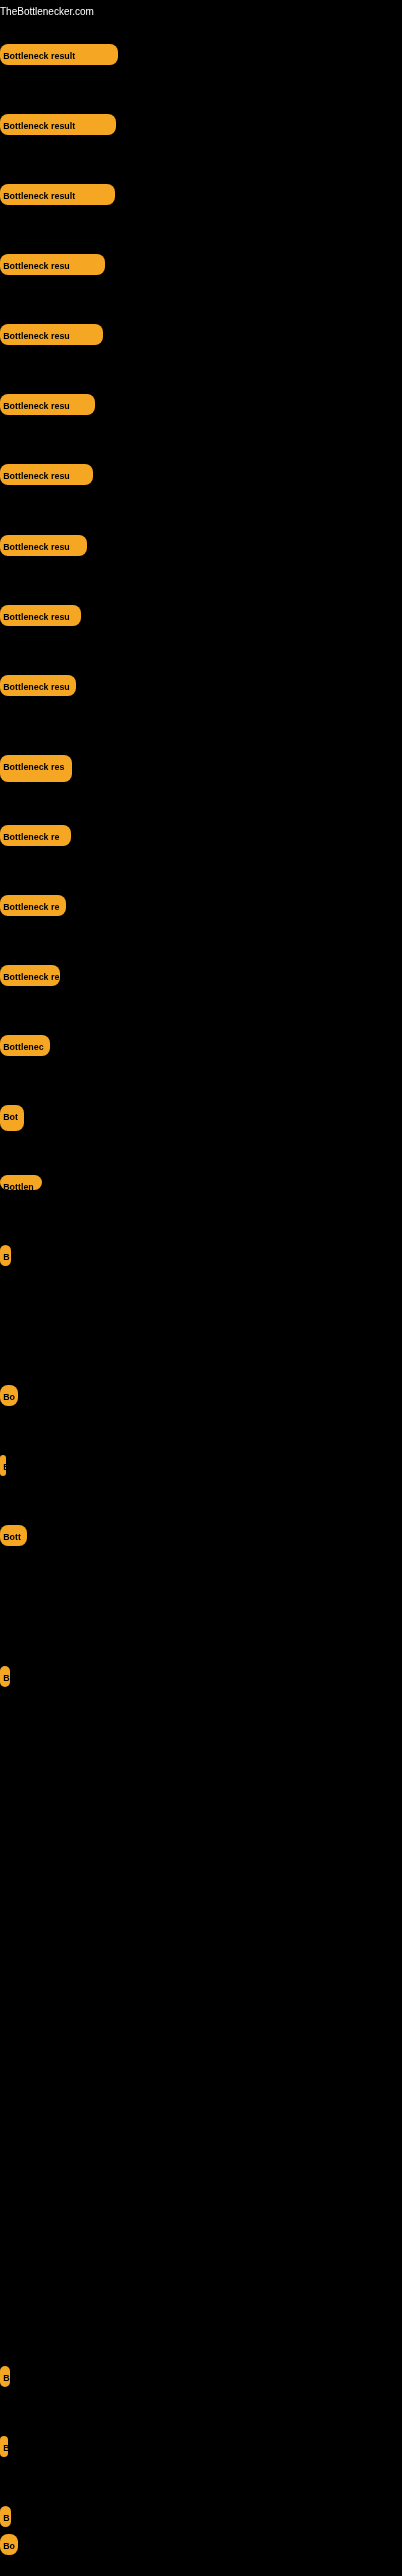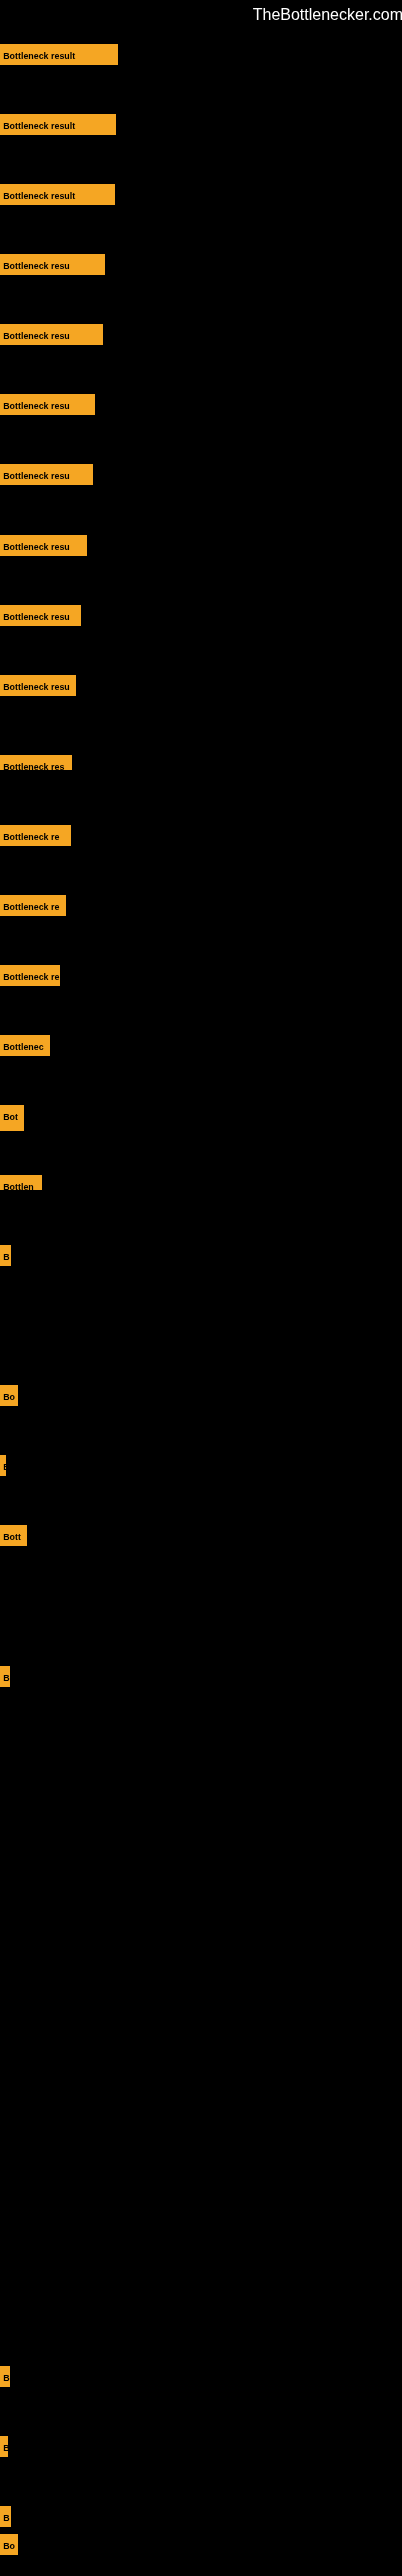--- a/index.html
+++ b/index.html
@@ -8,57 +8,58 @@
       box-sizing: border-box;
     }
     body {
       background-color: #000;
       width: 403px;
       min-height: 2576px;
       font-family: Arial, sans-serif;
       position: relative;
     }
     .site-title {
-      text-align: right;
+      text-align: left;
       color: #fff;
-      font-size: 16px;
+      font-size: 10px;
       padding: 6.4px 0;
       position: absolute;
       top: 0;
       width: 100%;
     }
     .bottleneck-label {
       position: absolute;
       left: 0;
       background-color: #f5a623;
       color: #000;
       font-size: 8.9px;
       font-weight: bold;
       padding: 1.6px 3.2px;
       white-space: nowrap;
       overflow: hidden;
+      border-radius: 8px;
     }
   </style>
 </head>
 <body>
 
 <span class="site-title">TheBottlenecker.com</span>
 
 <div id="labels-container">
     <div class="bottleneck-label" style="top: 44px; width: 118px; height: 21px; line-height: 21px;">Bottleneck result</div>
     <div class="bottleneck-label" style="top: 114px; width: 116px; height: 21px; line-height: 21px;">Bottleneck result</div>
     <div class="bottleneck-label" style="top: 184px; width: 115px; height: 21px; line-height: 21px;">Bottleneck result</div>
     <div class="bottleneck-label" style="top: 254px; width: 105px; height: 21px; line-height: 21px;">Bottleneck resu</div>
     <div class="bottleneck-label" style="top: 324px; width: 103px; height: 21px; line-height: 21px;">Bottleneck resu</div>
     <div class="bottleneck-label" style="top: 394px; width: 95px; height: 21px; line-height: 21px;">Bottleneck resu</div>
     <div class="bottleneck-label" style="top: 464px; width: 93px; height: 21px; line-height: 21px;">Bottleneck resu</div>
     <div class="bottleneck-label" style="top: 535px; width: 87px; height: 21px; line-height: 21px;">Bottleneck resu</div>
     <div class="bottleneck-label" style="top: 605px; width: 81px; height: 21px; line-height: 21px;">Bottleneck resu</div>
     <div class="bottleneck-label" style="top: 675px; width: 76px; height: 21px; line-height: 21px;">Bottleneck resu</div>
-    <div class="bottleneck-label" style="top: 755px; width: 72px; height: 15px; line-height: 21px;">Bottleneck res</div>
+    <div class="bottleneck-label" style="top: 755px; width: 72px; height: 27px; line-height: 21px;">Bottleneck res</div>
     <div class="bottleneck-label" style="top: 825px; width: 71px; height: 21px; line-height: 21px;">Bottleneck re</div>
     <div class="bottleneck-label" style="top: 895px; width: 66px; height: 21px; line-height: 21px;">Bottleneck re</div>
     <div class="bottleneck-label" style="top: 965px; width: 60px; height: 21px; line-height: 21px;">Bottleneck re</div>
     <div class="bottleneck-label" style="top: 1035px; width: 50px; height: 21px; line-height: 21px;">Bottlenec</div>
     <div class="bottleneck-label" style="top: 1105px; width: 24px; height: 26px; line-height: 21px;">Bot</div>
     <div class="bottleneck-label" style="top: 1175px; width: 42px; height: 15px; line-height: 21px;">Bottlen</div>
     <div class="bottleneck-label" style="top: 1245px; width: 11.3px; height: 21px; line-height: 21px;">B</div>
     <div class="bottleneck-label" style="top: 1385px; width: 17.7px; height: 21px; line-height: 21px;">Bo</div>
     <div class="bottleneck-label" style="top: 1455px; width: 6.4px; height: 21px; line-height: 21px;">B</div>
     <div class="bottleneck-label" style="top: 1525px; width: 27px; height: 21px; line-height: 21px;">Bott</div>

